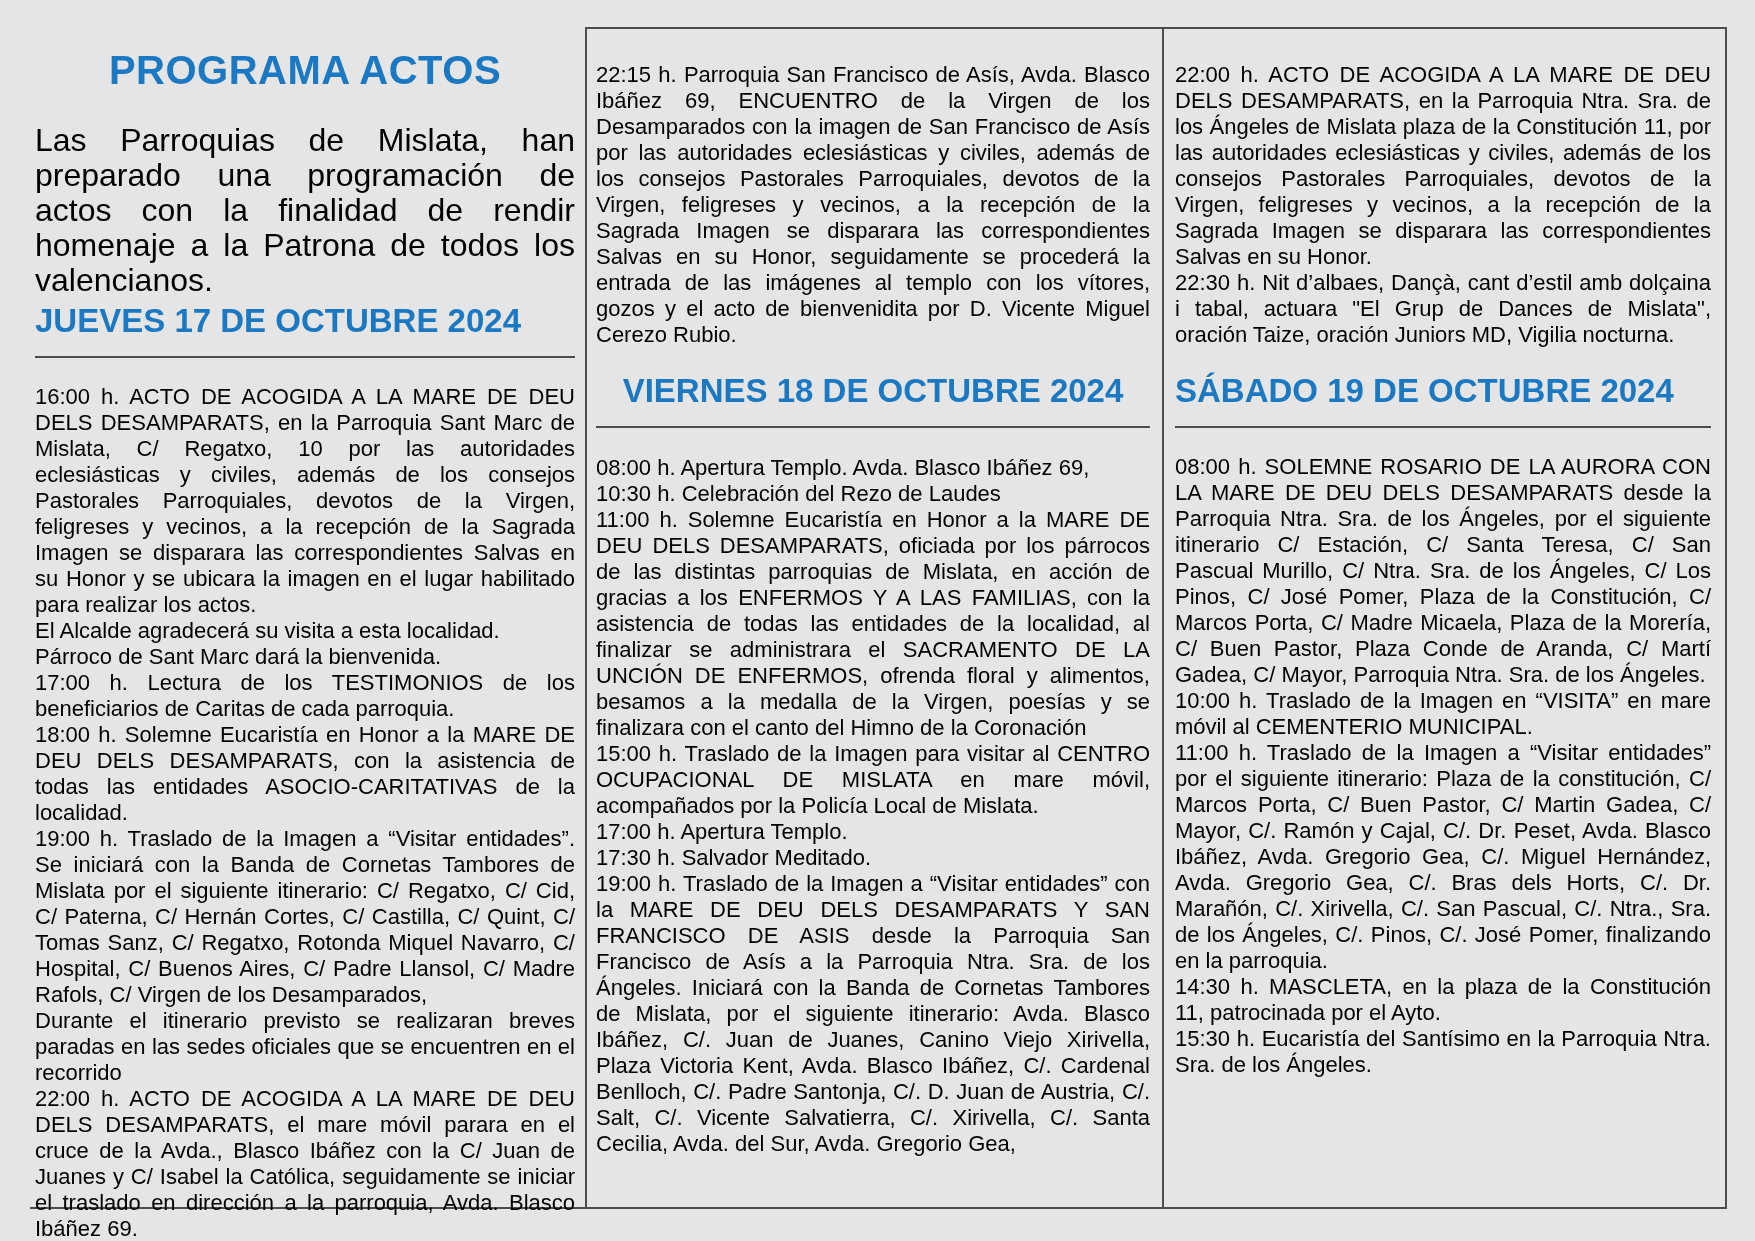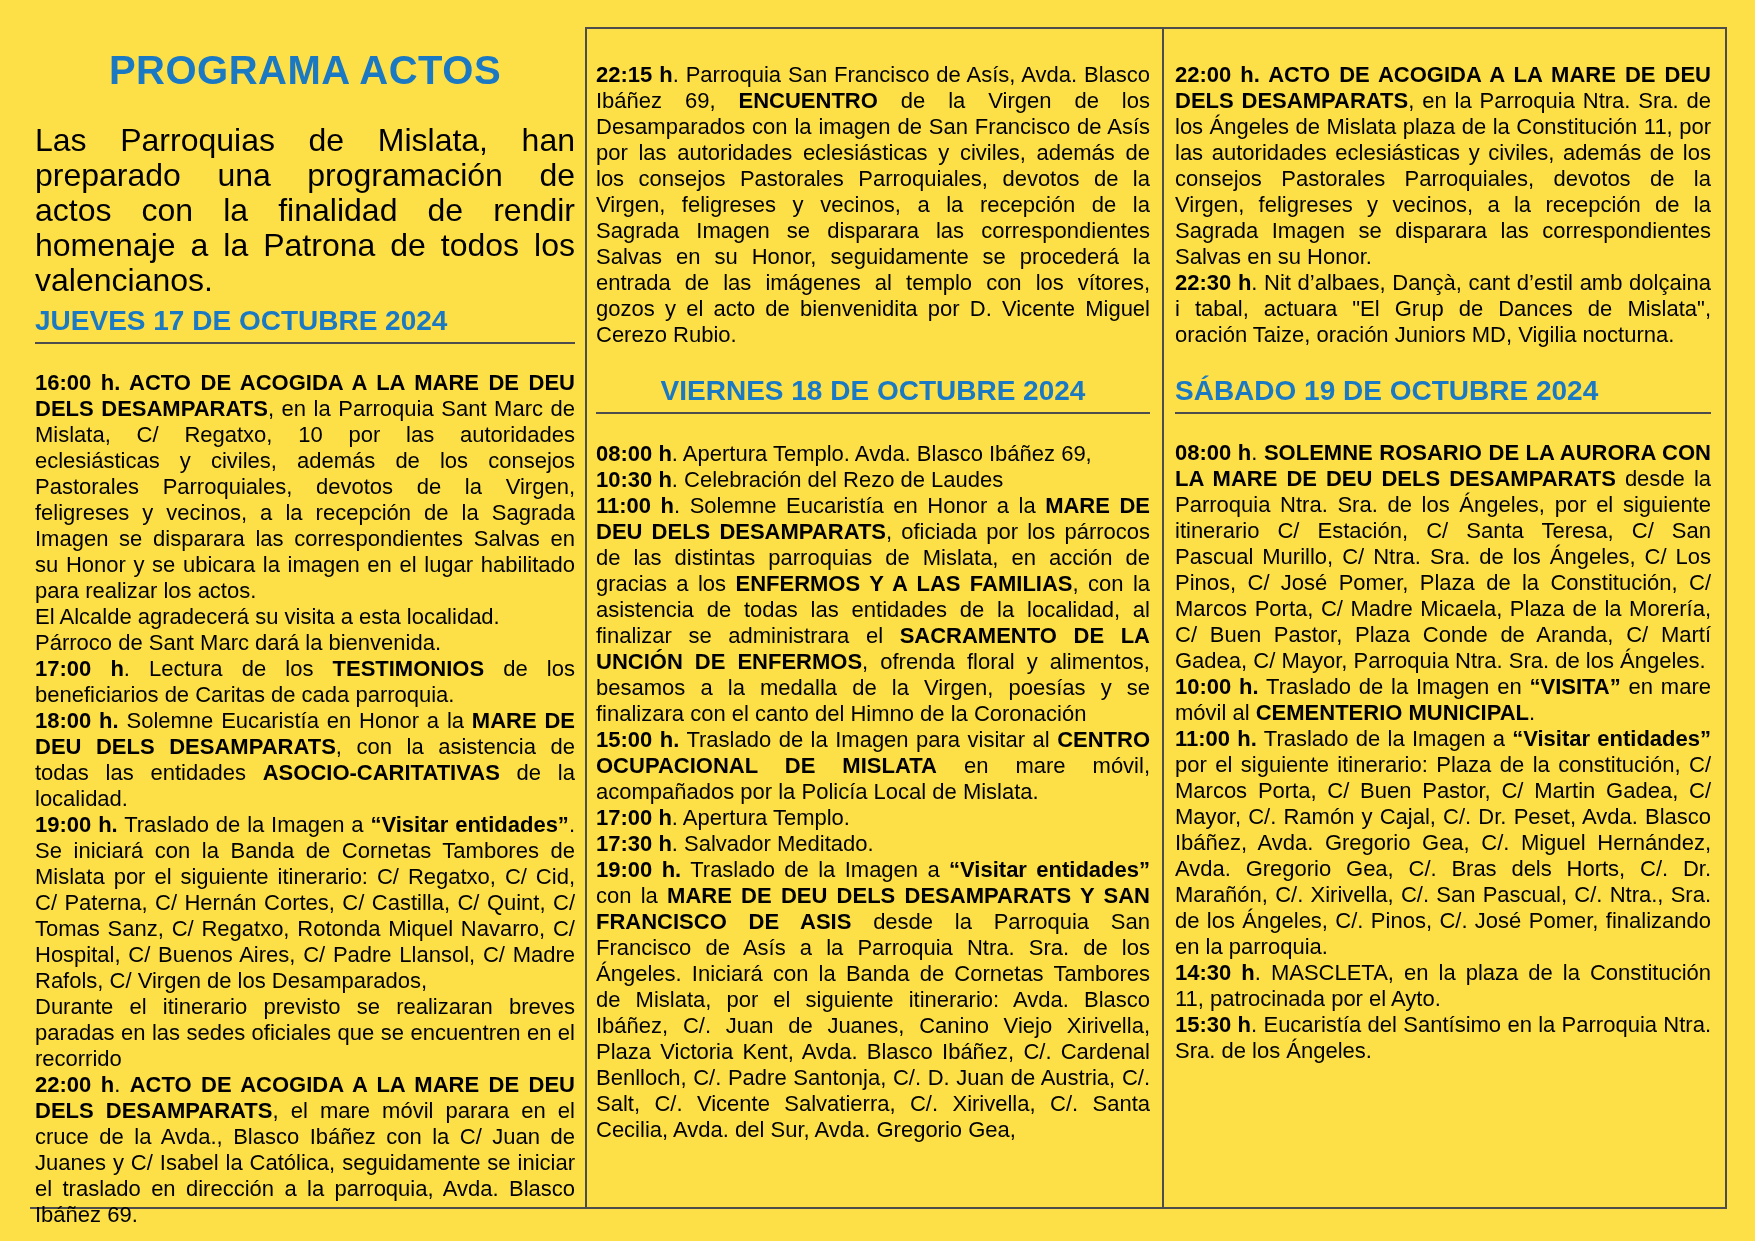--- a/index.html
+++ b/index.html
@@ -10,21 +10,21 @@
     margin:0;padding:0;
     width:1755px;height:1241px;
     background:#ffffff;
     overflow:hidden;
     font-family:"Liberation Sans", sans-serif;
     color:#000;
   }
   #page{
     position:relative;
     width:1755px;height:1241px;
-    background:#fde047;
+    background:#e5e5e5;
   }
   
   .vline{position:absolute;top:27px;bottom:33px;width:2px;background:var(--rule);}
   .v1{left:585px;}
   .v2{left:1162px;}
   .v3{left:1725px;}
   .top-rule{position:absolute;left:585px;top:27px;width:1142px;height:2px;background:var(--rule);}
   .bottom-rule{position:absolute;left:30px;top:1207px;width:1697px;height:2px;background:var(--rule);}
   
   .col{position:absolute;top:0;}
@@ -39,36 +39,36 @@
     text-align:center;
     letter-spacing:0.5px;
   }
   .intro{
     margin:30px 0 0;
     font-size:32px;line-height:35px;
     text-align:justify;
   }
   .day-heading{
     color:var(--blue);
-    font-size:28px;line-height:30px;
+    font-size:33px;line-height:30px;
     font-weight:bold;
-    padding-bottom:6px;
+    padding-bottom:20px;
     border-bottom:2px solid var(--rule);
   }
   .col1 .day-heading{margin:8px 0 26px;}
   .col2 .day-heading{margin:28px 0 27px;text-align:center;}
   .col3 .day-heading{margin:28px 0 26px;}
   .para{
     margin:0;
     font-size:22px;line-height:26px;
     text-align:justify;
   }
   .col2 > .para:first-child,
   .col3 > .para:first-child{margin-top:62px;}
-  .b{font-weight:bold;}
+  .b{font-weight:normal;}
 </style>
 </head>
 <body>
 
 <div id="page">
   <div class="top-rule"></div>
   <div class="vline v1"></div>
   <div class="vline v2"></div>
   <div class="vline v3"></div>
   <div class="bottom-rule"></div>

